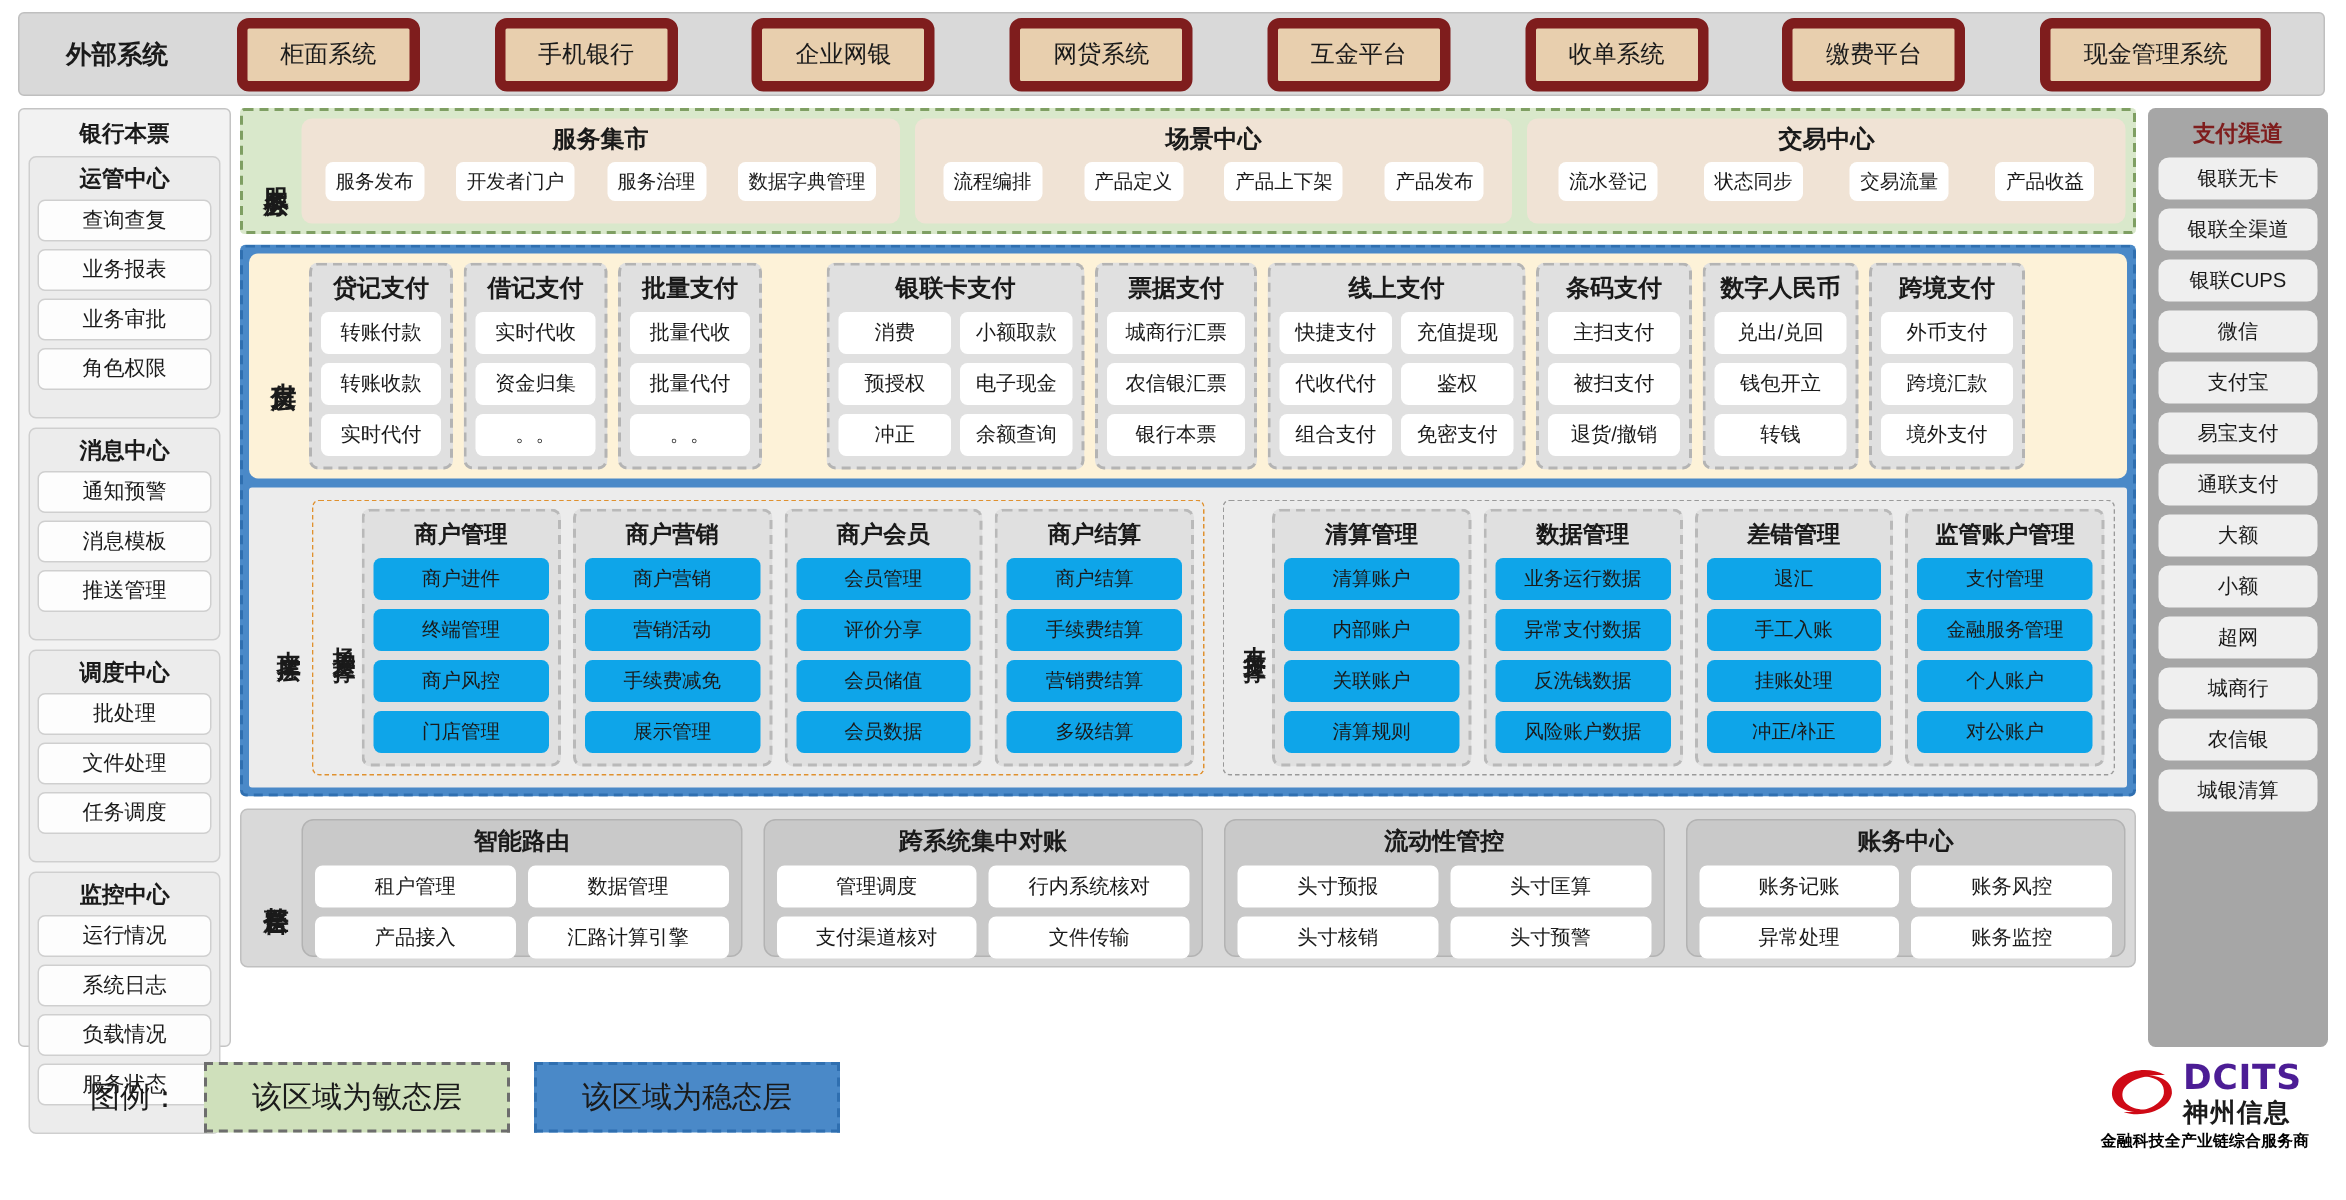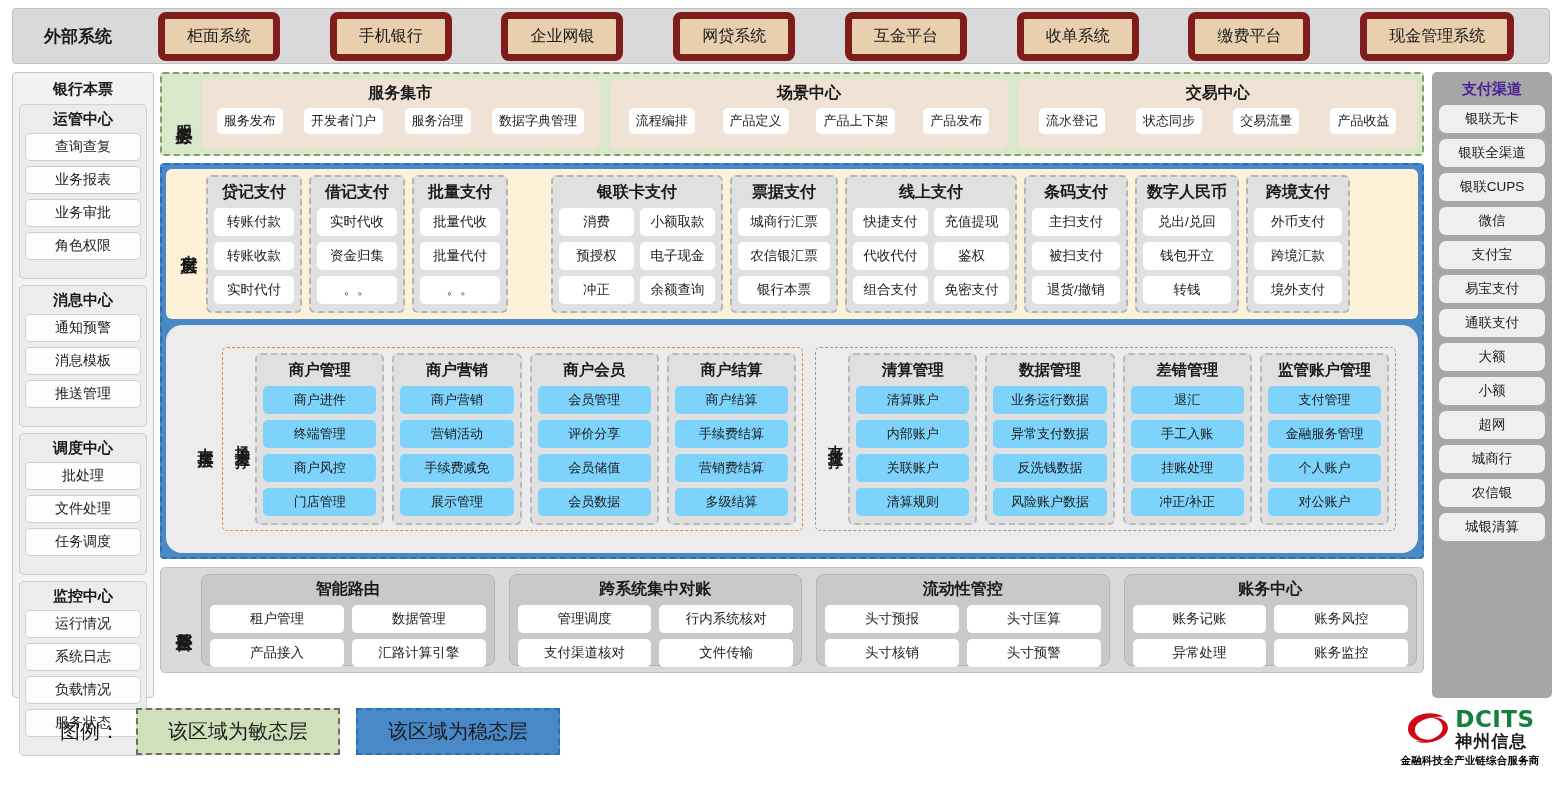--- a/index.html
+++ b/index.html
@@ -93,22 +93,22 @@
   .g-batch{flex:0 0 96px;}
   .g-unionpay{flex:0 0 172px;margin-left:36px;}
   .g-bill{flex:0 0 108px;}
   .g-online{flex:0 0 172px;}
   .g-barcode{flex:0 0 104px;}
   .g-dcep{flex:0 0 104px;}
   .g-cross{flex:0 0 104px;}
 
   
   .sup-layer{
-    margin-top:6px;background:#ececec;border-radius:16px;display:flex;align-items:stretch;
-    padding:22px;box-sizing:border-box;justify-content:flex-end;
+    margin-top:6px;background:#ececec;border-radius:2px;display:flex;align-items:stretch;
+    padding:8px;box-sizing:border-box;justify-content:flex-end;
   }
   .sup-tag{
     flex:0 0 34px;display:flex;align-items:center;justify-content:center;
     font-weight:bold;font-size:16px;writing-mode:vertical-rl;letter-spacing:3px;
   }
   .sup-halves{display:flex;flex:1 1 auto;gap:12px;}
   .sup-half{
     flex:1 1 0;display:flex;align-items:stretch;border-radius:5px;
     padding:5px 6px;box-sizing:border-box;
   }
@@ -118,21 +118,21 @@
     flex:0 0 26px;display:flex;align-items:center;justify-content:center;
     font-weight:bold;font-size:15px;writing-mode:vertical-rl;letter-spacing:3px;
   }
   .sup-cols{display:flex;flex:1 1 auto;gap:8px;}
   .sup-col{
     flex:1 1 0;background:#e0e0e0;border:2px dashed #b9b9b9;border-radius:6px;
     padding:3px 6px 7px;box-sizing:border-box;
   }
   .sup-col-title{font-weight:bold;font-size:15.5px;text-align:center;margin:2px 0 5px;white-space:nowrap;}
   .sup-cell{
-    background:#7dd3fc;border-radius:5px;font-size:13px;text-align:center;
+    background:#0ea5e9;border-radius:5px;font-size:13px;text-align:center;
     padding:5px 4px;margin-bottom:6px;white-space:nowrap;
   }
   .sup-cell:last-child{margin-bottom:0;}
 
   
   .int-layer{
     margin-top:8px;background:#d9d9d9;border:1px solid #c0c0c0;border-radius:5px;
     display:flex;align-items:stretch;padding:6px;box-sizing:border-box;height:106px;
   }
   .int-tag{
@@ -150,41 +150,41 @@
   .int-cell{
     flex:1 1 0;background:#ffffff;border-radius:5px;font-size:13.5px;
     text-align:center;padding:5px 4px;white-space:nowrap;
   }
 
   
   .chan{
     position:absolute;left:1432px;top:72px;width:120px;height:626px;
     background:#a6a6a6;border-radius:5px;box-sizing:border-box;padding:5px 7px;
   }
-  .chan-title{font-weight:bold;font-size:15px;color:#4c1d95;text-align:center;margin:3px 0 6px;}
+  .chan-title{font-weight:bold;font-size:15px;color:#7f1d1d;text-align:center;margin:3px 0 6px;}
   .chan-item{
     background:#efefef;border-radius:7px;font-size:13.5px;text-align:center;
     padding:5px 2px;margin-bottom:6px;white-space:nowrap;
   }
 
   
   .legend{position:absolute;left:60px;top:708px;display:flex;align-items:center;gap:16px;}
   .legend-label{font-size:20px;}
   .legend-box{
     font-size:20px;padding:8px 30px;text-align:center;
   }
   .legend-agile{background:#cfe0bb;border:2px dashed #6d6d6d;}
   .legend-stable{background:#4a89c8;border:2px dashed #2f6fb0;}
 
   
   .logo{position:absolute;left:1384px;top:708px;width:172px;text-align:center;}
   .logo-row{display:flex;align-items:center;justify-content:center;gap:4px;}
   .logo-mark{width:46px;height:38px;flex:0 0 auto;}
   .logo-text{text-align:left;line-height:1;}
-  .logo-en{font-size:23px;font-weight:bold;color:#15803d;letter-spacing:0.5px;font-family:"DejaVu Sans",sans-serif;}
+  .logo-en{font-size:23px;font-weight:bold;color:#4c1d95;letter-spacing:0.5px;font-family:"DejaVu Sans",sans-serif;}
   .logo-cn{font-size:17px;font-weight:bold;color:#1a1a1a;letter-spacing:1px;margin-top:2px;}
   .logo-tag{font-size:10.5px;font-weight:bold;color:#000;margin-top:4px;letter-spacing:0.2px;}
 </style>
 </head>
 <body>
 
 <div class="page">
 
   <div class="ext-bar">
     <div class="ext-title">外部系统</div>

